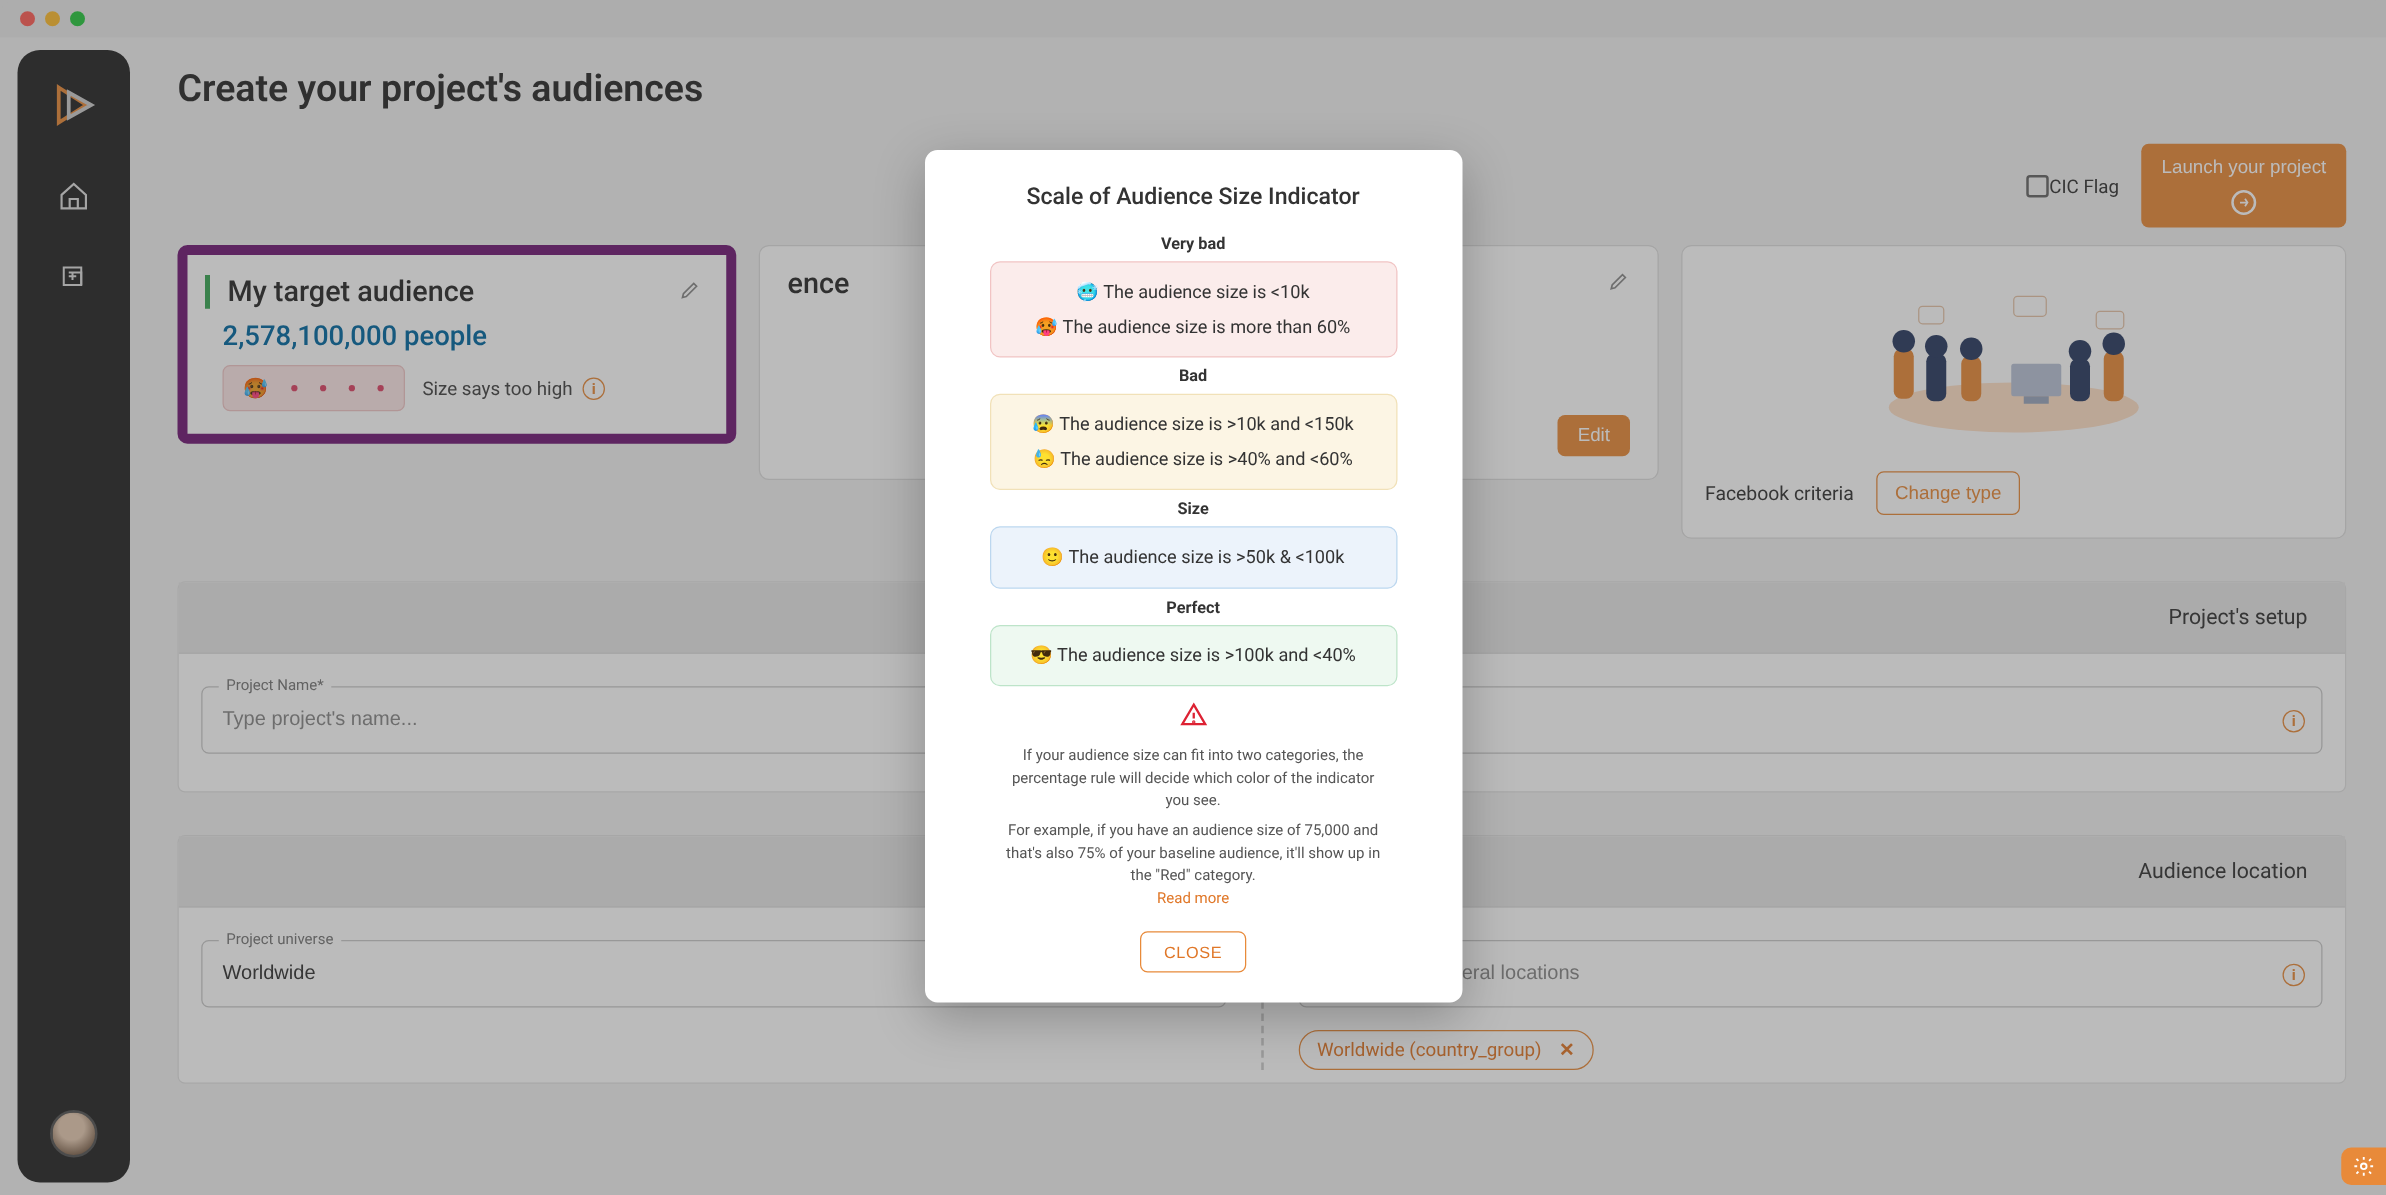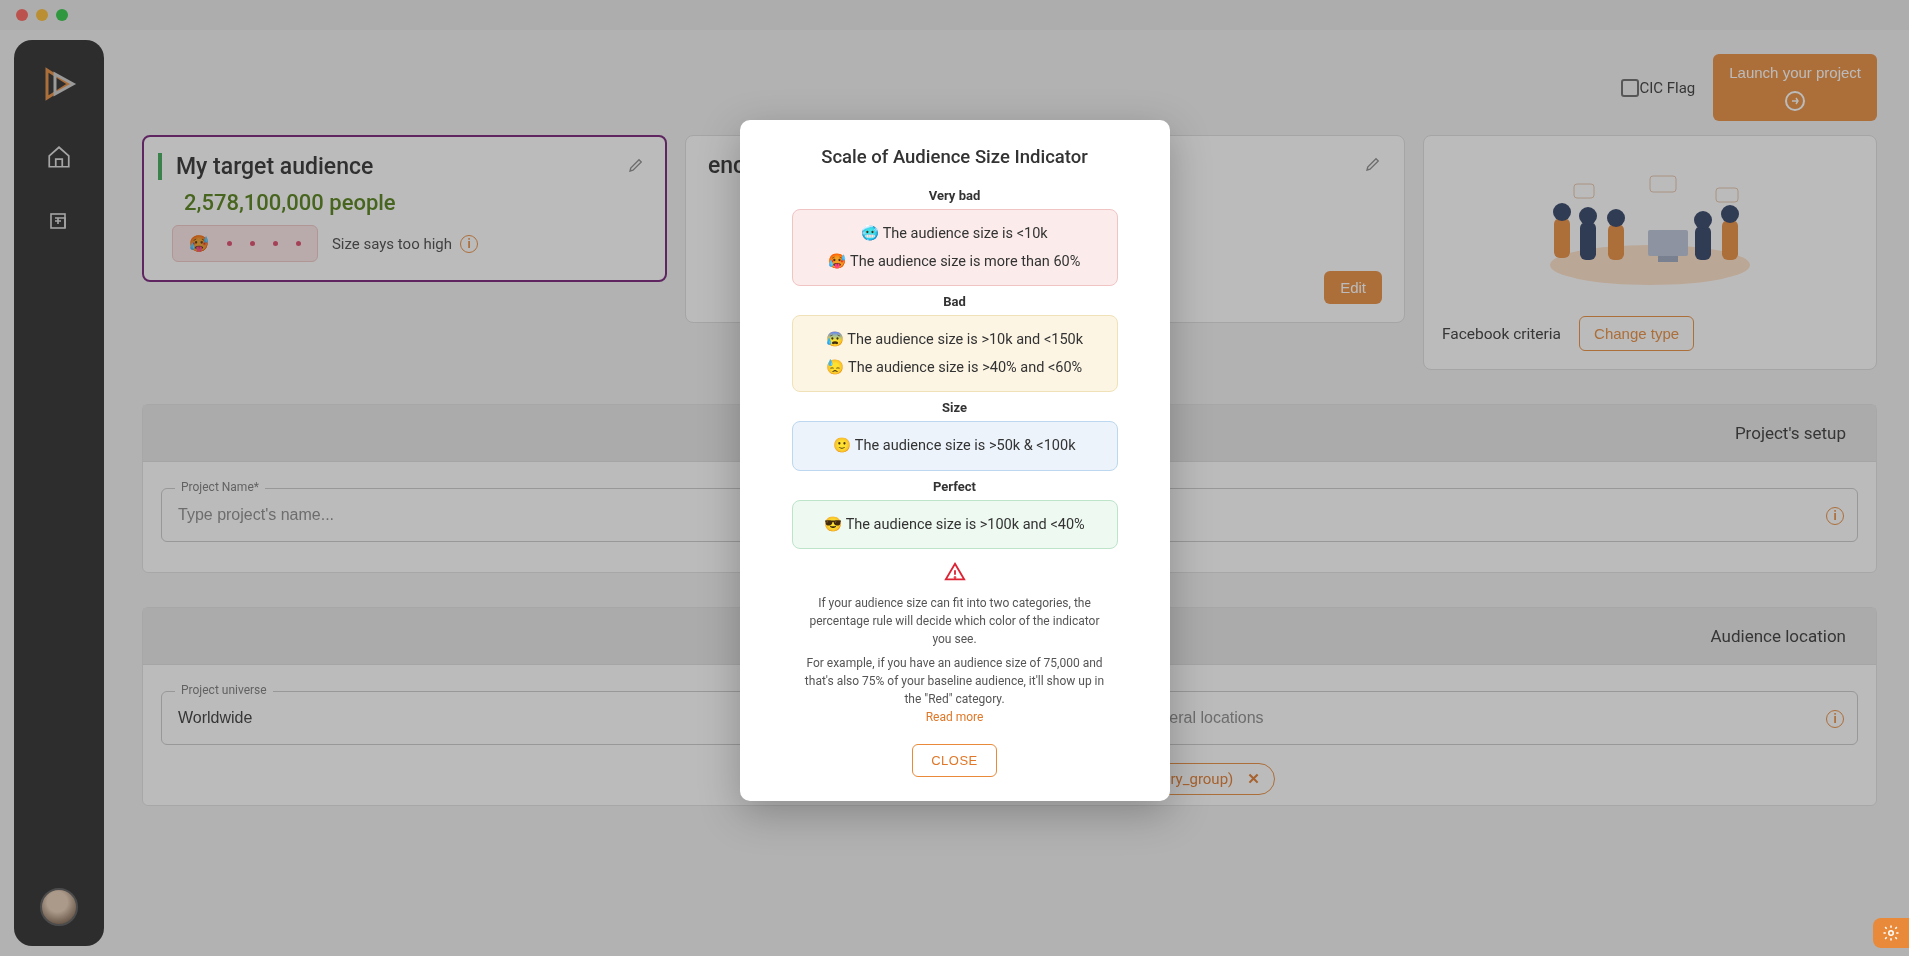--- a/index.html
+++ b/index.html
@@ -90,38 +90,38 @@
   }
   .launch-btn .arrow-circ {
     width: 20px; height: 20px; border: 2px solid #fff; border-radius: 50%;
     display:flex; align-items:center; justify-content:center;
   }
 
   
   .cards-row { display: flex; gap: 18px; align-items:flex-start; }
   .card-audience {
     background: #fff;
-    border: 2px solid #701a75;
+    border: 8px solid #701a75;
     border-radius: 8px;
     padding: 16px 20px 18px 28px;
-    width: 525px;
+    width: 447px;
     position: relative;
   }
   .card-audience .title-row {
     display: flex; justify-content: space-between; align-items: center;
     margin-bottom: 8px;
   }
   .card-audience h2 {
     font-size: 23px; font-weight: 500; color: #2a2a2a;
     border-left: 4px solid #3aa655; padding-left: 14px;
     margin-left: -14px;
   }
   .pencil { color: #777; cursor: pointer; }
   .meta { font-size: 15px; color: #444; line-height: 1.5; }
-  .people-count { color: #4d7c0f; font-size: 22px; font-weight: 500; margin: 10px 12px; }
+  .people-count { color: #0369a1; font-size: 22px; font-weight: 500; margin: 10px 0; }
   .indicator-row { display:flex; align-items:center; gap:14px; }
   .indicator-pill {
     background: #fce6e6; border:1px solid #f0c6c6; border-radius:6px;
     padding: 8px 16px; display:flex; align-items:center; gap:18px;
   }
   .indicator-pill .dot { width:5px;height:5px;background:#d46;border-radius:50%;}
   .size-says { color:#444; font-size:15px; display:flex; align-items:center; gap:8px;}
   .info-circ {
     width:18px;height:18px;border:1.5px solid #e88a3a;border-radius:50%;
     display:inline-flex;align-items:center;justify-content:center;
@@ -265,20 +265,21 @@
           <path d="M11 8 V14 M8 11 H14"></path>
         </svg>
       </div>
     </div>
     <div class="nav-bottom">
       <div class="avatar"></div>
     </div>
   </div>
 
   <div class="main">
+    <h1 class="page-title">Create your project's audiences</h1>
 
     <div class="top-actions">
       <label class="cic-flag">
         <span class="chk"></span>
         <span>CIC Flag</span>
       </label>
       <button class="launch-btn">
         <span>Launch your project</span>
         <span class="arrow-circ">
           <svg width="10" height="10" viewBox="0 0 10 10">

